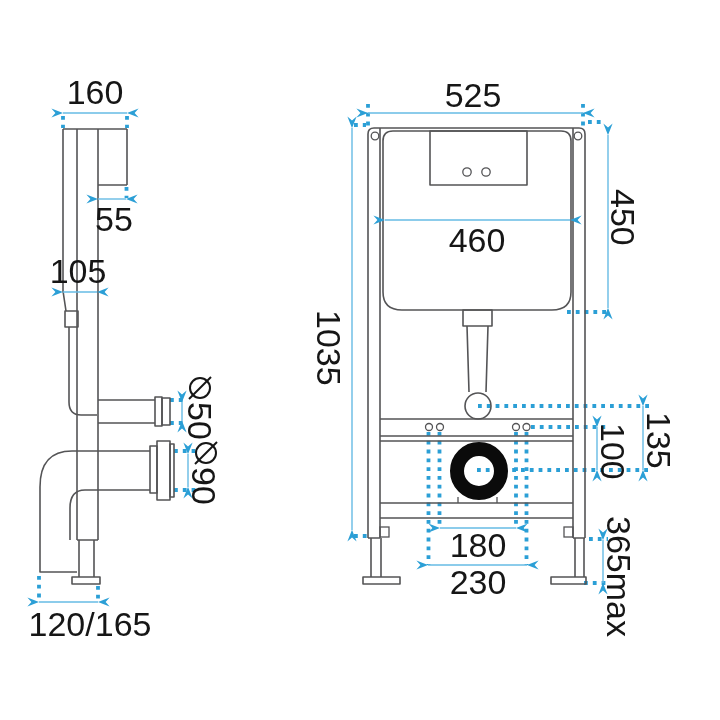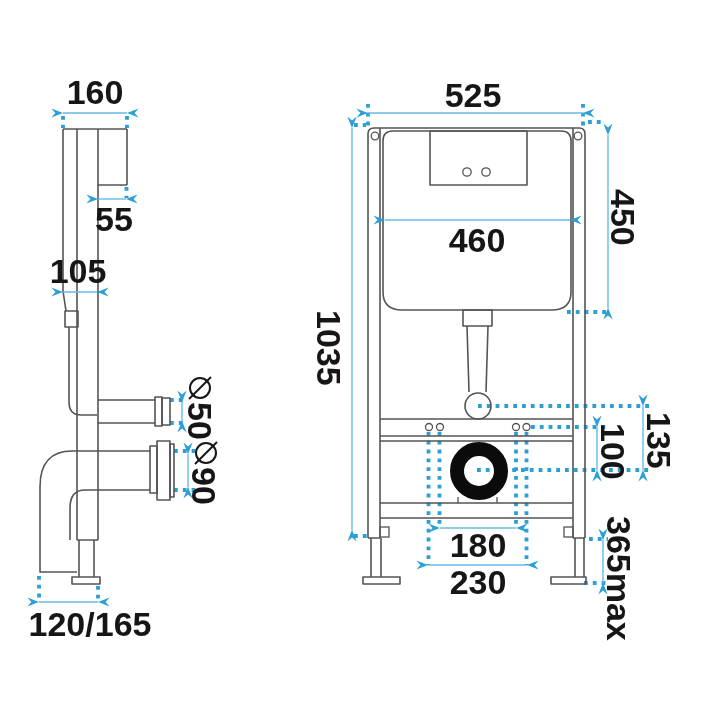--- a/index.html
+++ b/index.html
@@ -1,17 +1,17 @@
 <!DOCTYPE html>
 <html style="--background: #ffffff; --drawing-line: #545456; --outlet-ring: #0b0b0b; --dimension-accent: #2b9fd6; --dimension-line: #66bbe4; --text: #161616;"><head>
 <meta charset="utf-8">
 <style>
   html,body{margin:0;padding:0;background:#fff;}
   .stage{position:relative;width:676px;height:720px;background:var(--background,#fff);overflow:hidden;
-         font-family:"Liberation Sans", sans-serif;font-weight:bold;}
+         font-family:"Liberation Sans", sans-serif;}
   svg{display:block;}
   .gline{stroke:var(--drawing-line,#545456);stroke-width:1.6;fill:none;stroke-linejoin:round;stroke-linecap:butt;}
   .gthin{stroke:var(--drawing-line,#545456);stroke-width:1.3;fill:none;}
   .ring{stroke:var(--outlet-ring,#0b0b0b);stroke-width:14;fill:none;}
   .dot{stroke:var(--dimension-accent,#2b9fd6);stroke-width:3.8;stroke-dasharray:3.8 5;fill:none;stroke-linecap:butt;}
   .dim{stroke:var(--dimension-line,#66bbe4);stroke-width:1.4;fill:none;}
   .arrowhead{fill:var(--dimension-accent,#2b9fd6);}
   .lbl{font-family:"Liberation Sans", sans-serif;font-size:34px;fill:var(--text,#161616);}
   .mid{text-anchor:middle;}
   .dia{stroke:var(--text,#161616);stroke-width:2;fill:none;}

